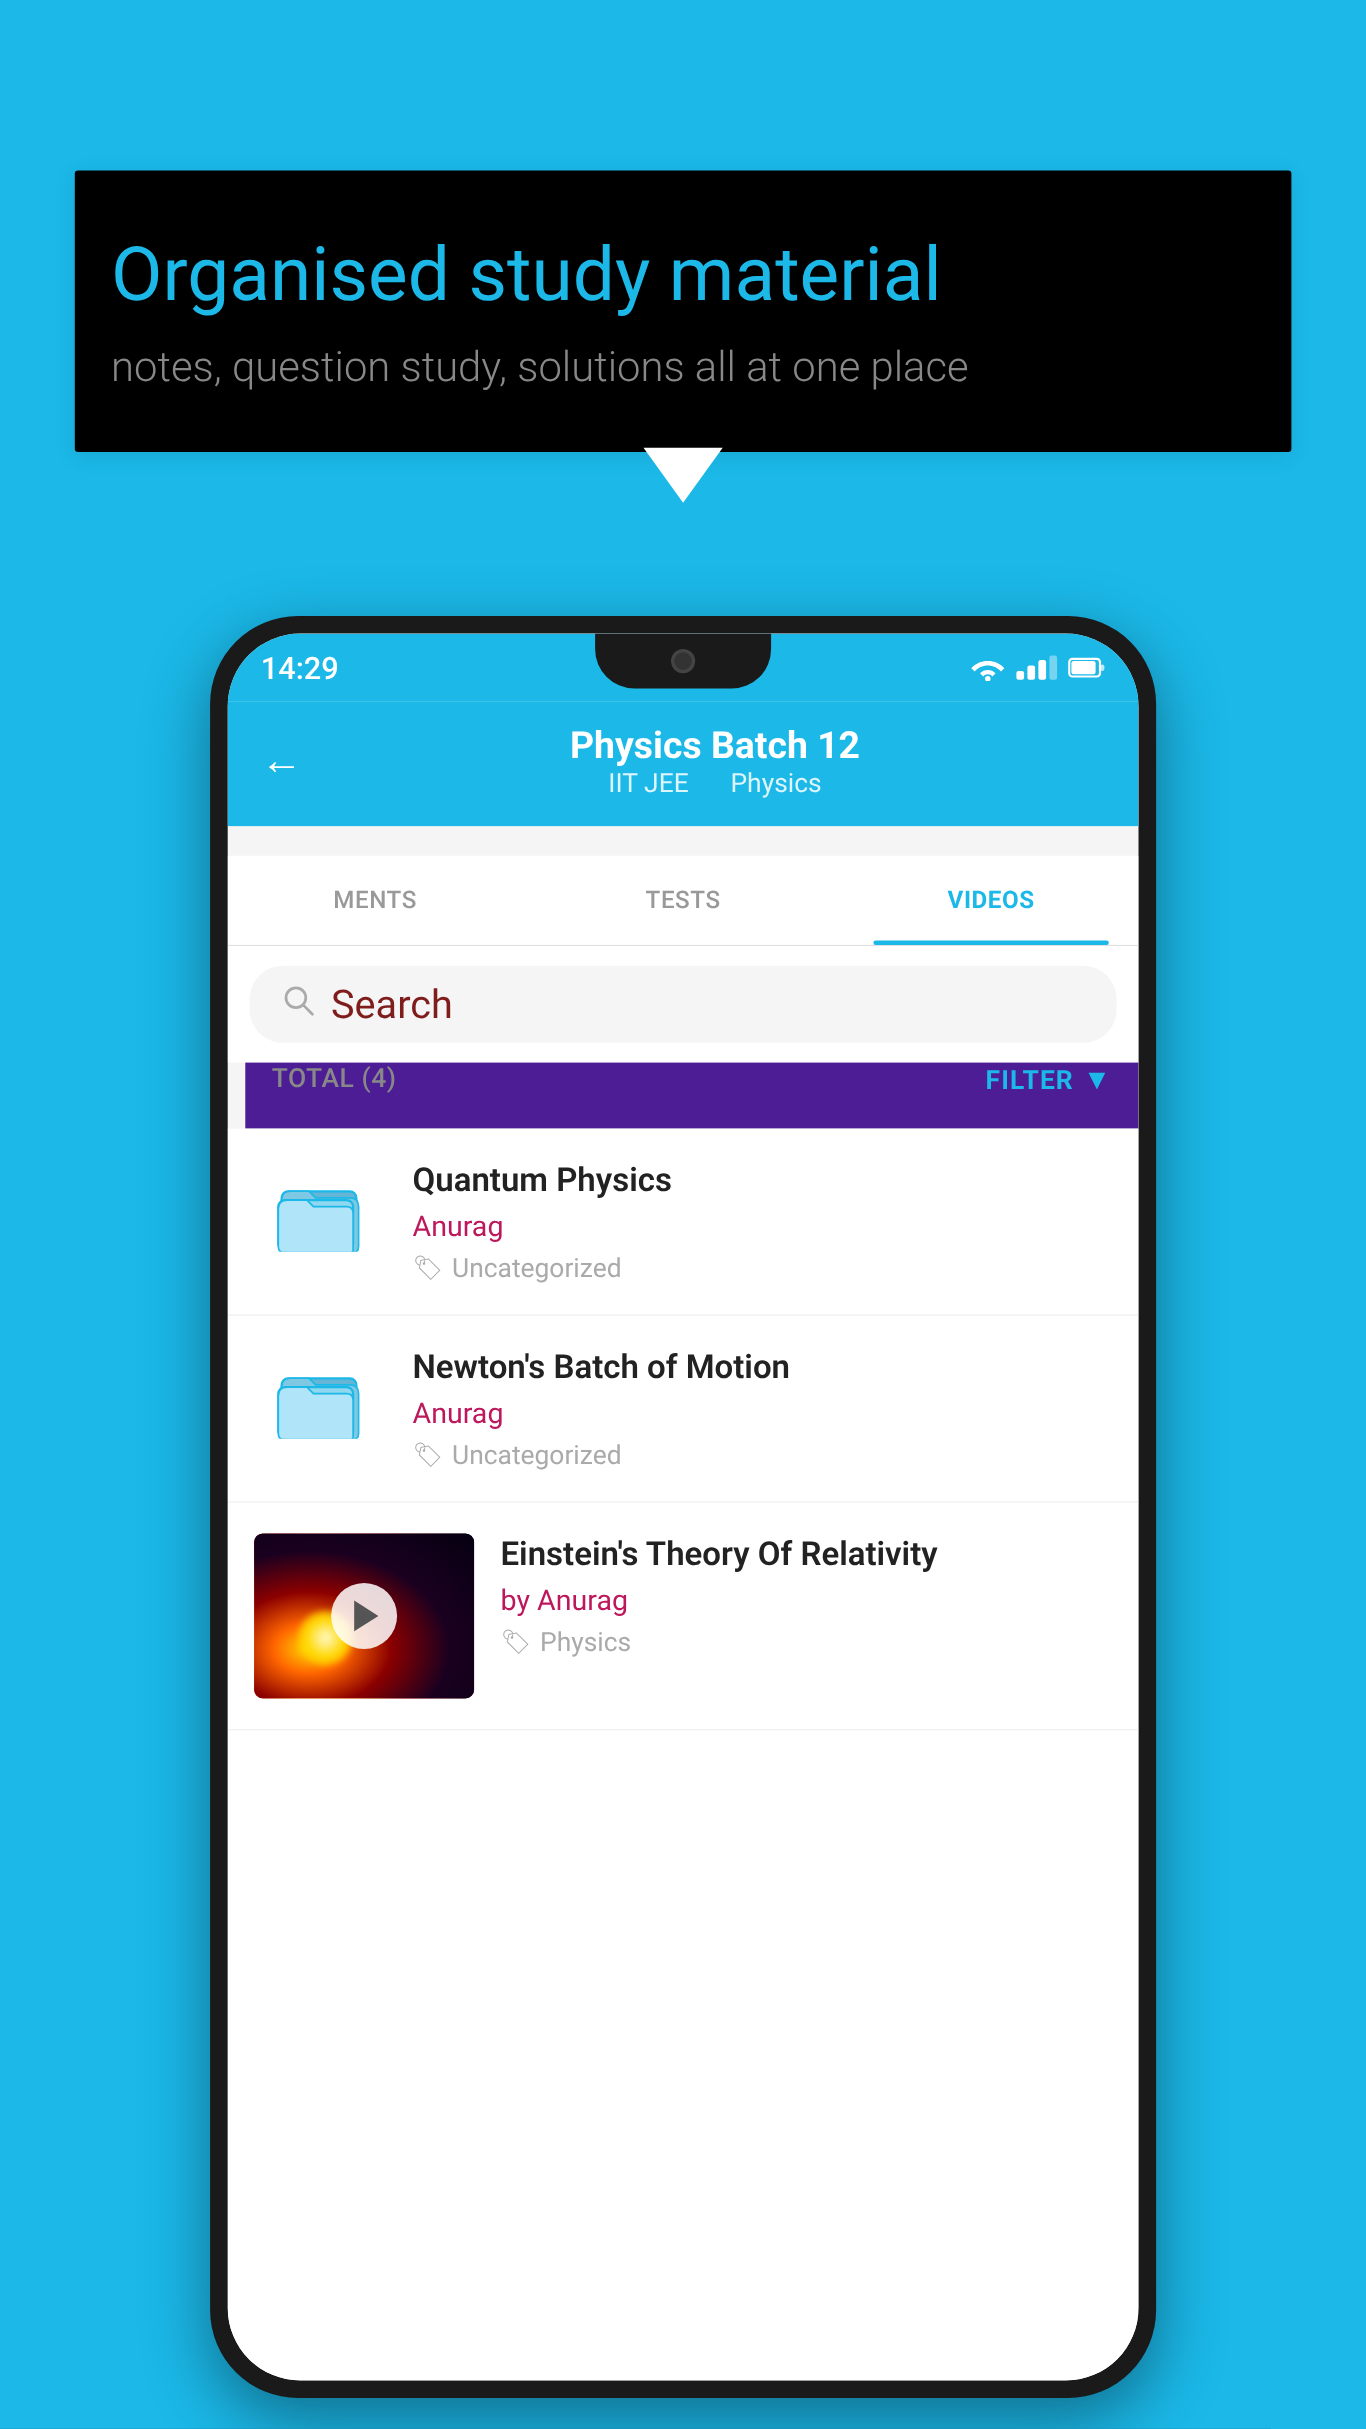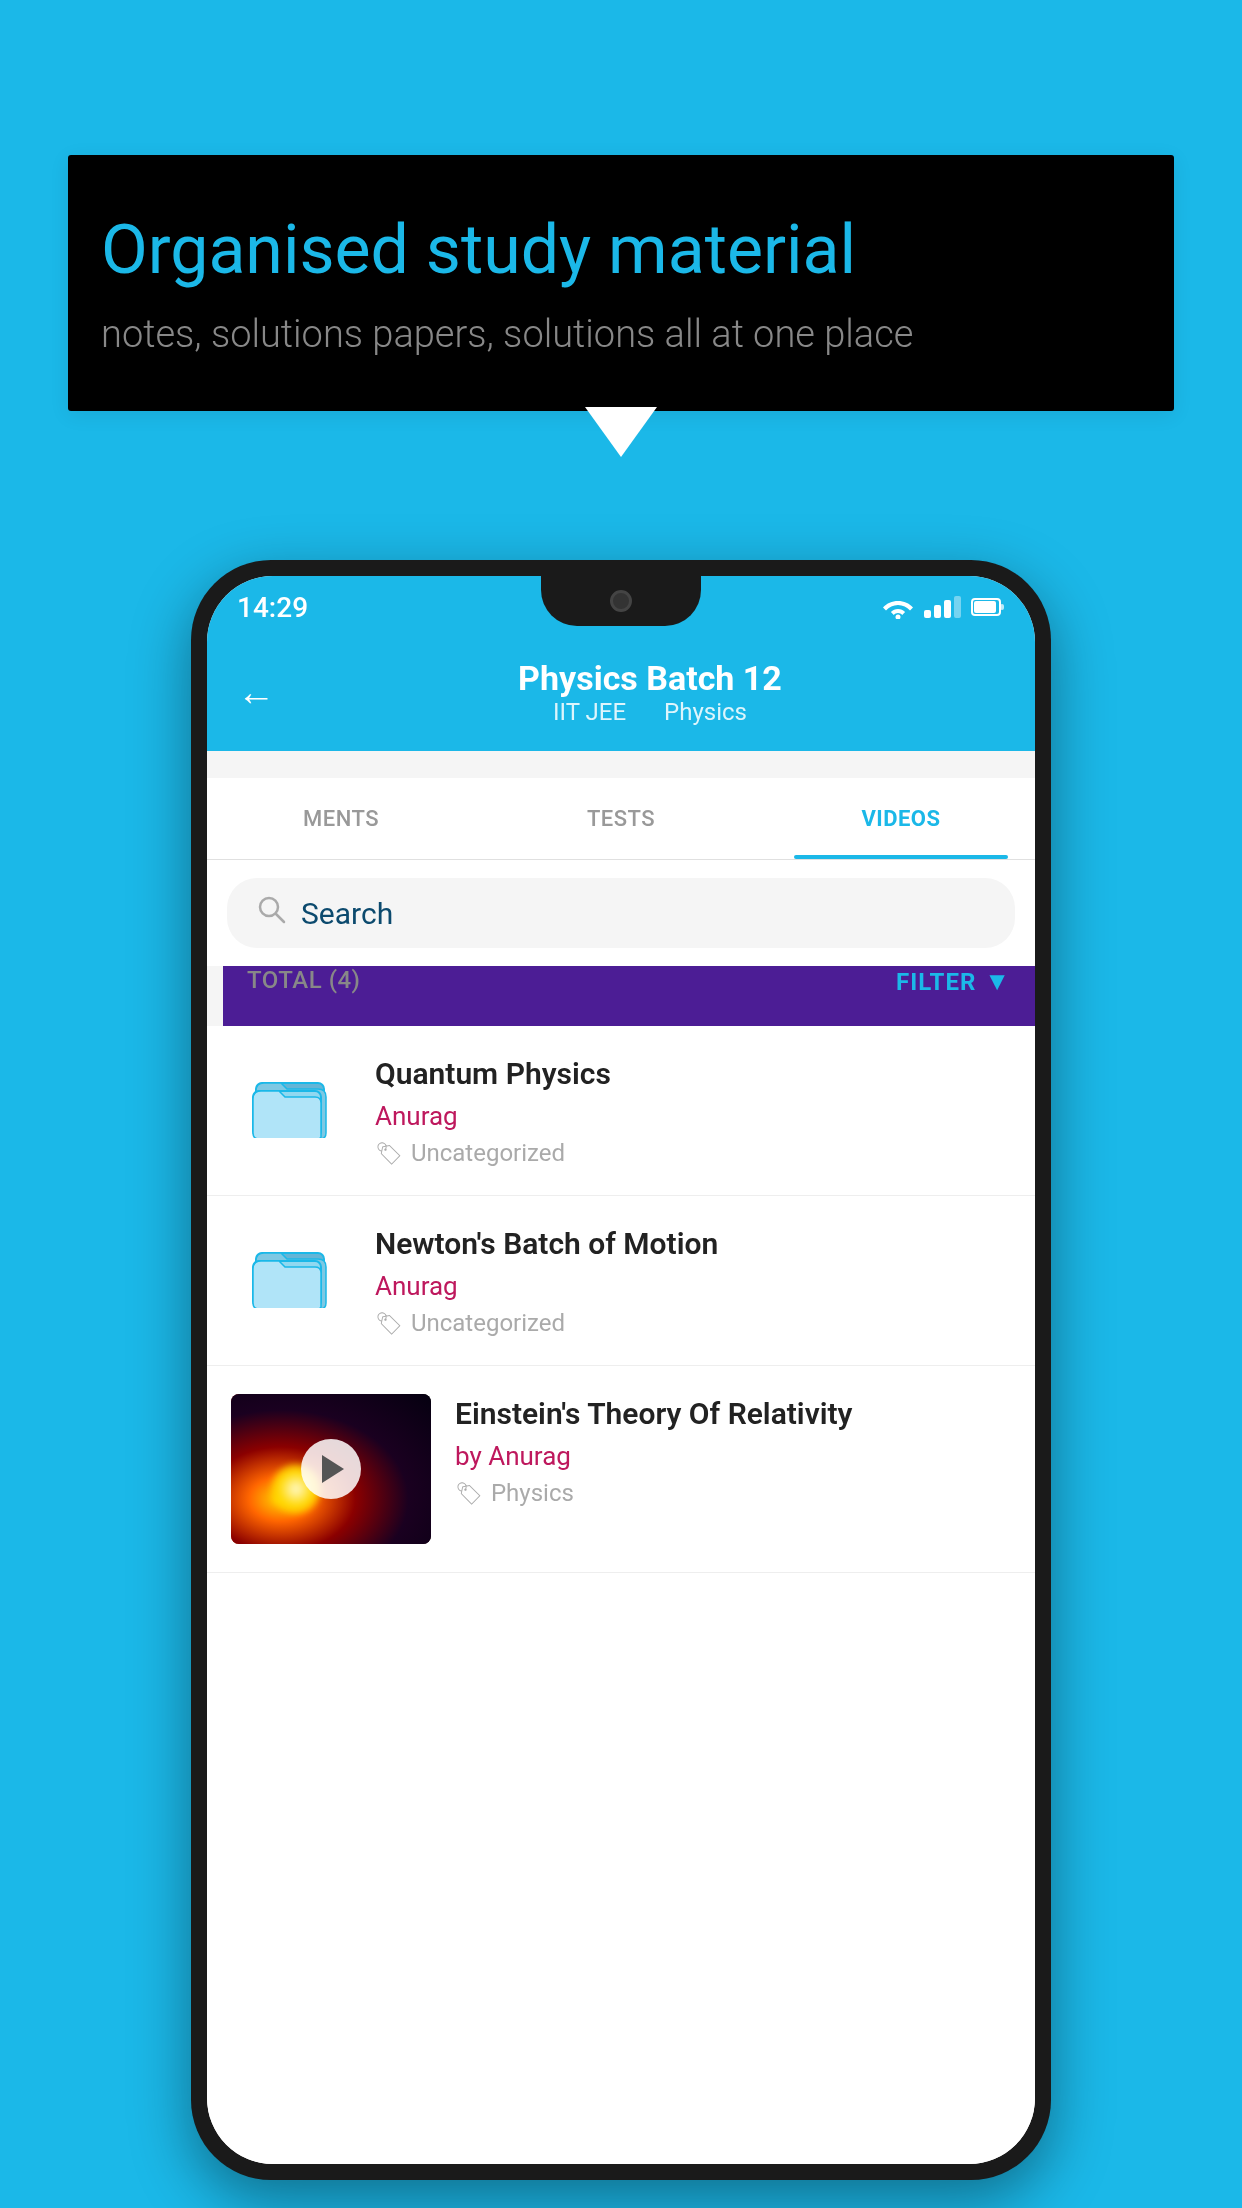--- a/index.html
+++ b/index.html
@@ -256,22 +256,22 @@
       padding: 0 28px;
       gap: 14px;
     }
 
     .search-icon-wrap {
       color: #aaa;
       font-size: 32px;
     }
 
     .search-text {
-      color: #0c4a6e;
-      font-size: 30px;
+      color: #7f1d1d;
+      font-size: 36px;
     }
 
     
     .filter-bar {
       position: absolute;
       top: 390px;
       left: 0;
       right: 0;
       background: #4c1d95;
       height: 60px;
@@ -423,21 +423,21 @@
 
   </style>
 </head>
 <body>
 
 <div style="position:absolute;inset:0;background:#1BB8E8;"></div>
 
 <div class="speech-bubble-container">
   <div class="speech-bubble">
     <div class="bubble-title">Organised study material</div>
-    <div class="bubble-subtitle">notes, solutions papers, solutions all at one place</div>
+    <div class="bubble-subtitle">notes, question study, solutions all at one place</div>
   </div>
 </div>
 
 <div class="phone-container">
   <div class="phone-outer">
 
     <div class="phone-screen">
 
       <div class="notch">
         <div class="notch-camera"></div>

